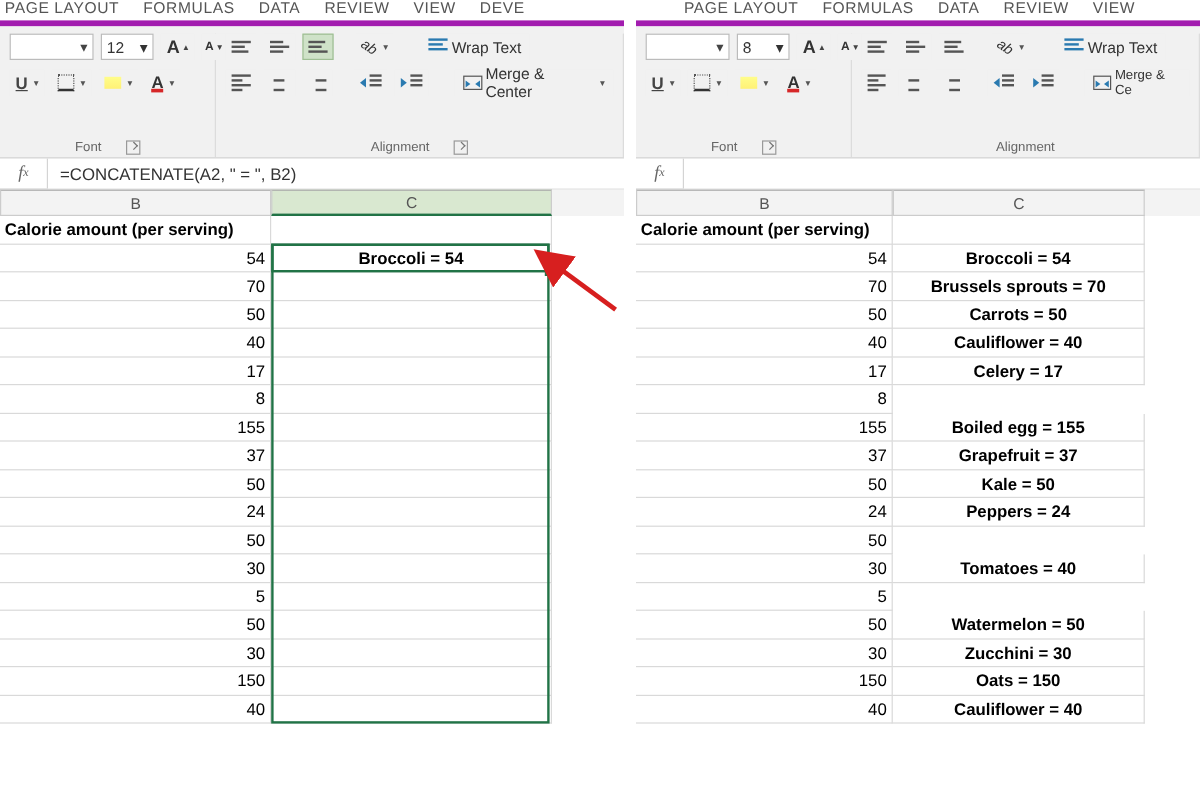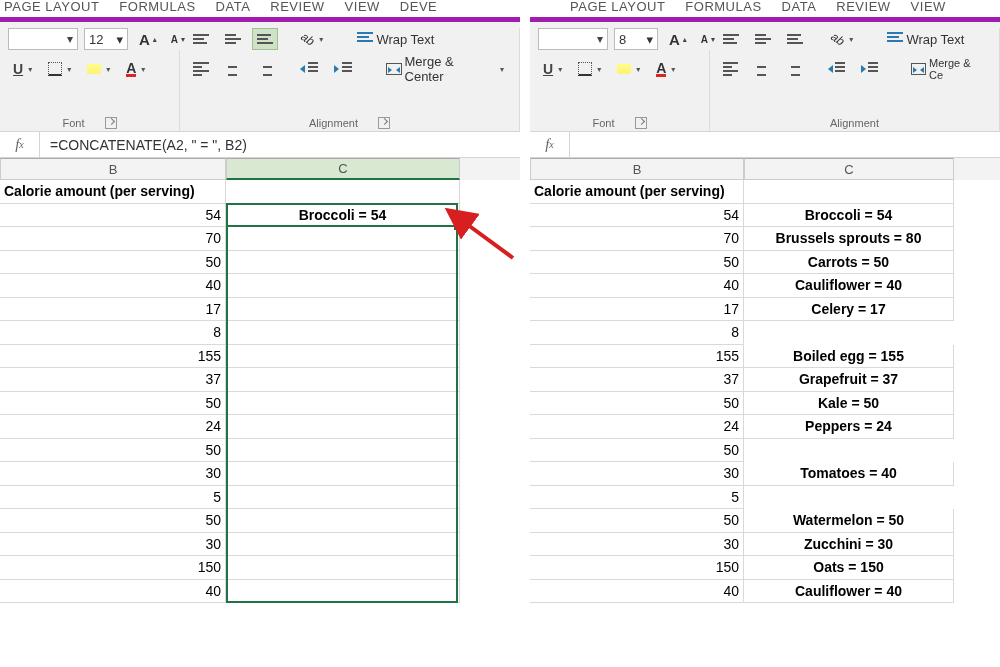--- a/index.html
+++ b/index.html
@@ -709,21 +709,21 @@
       <div class="cell colB header-cell">Calorie amount (per serving)</div>
       <div class="cell colC"></div>
     </div>
     <div id="right-rows">
         <div class="row-g">
           <div class="cell colB num">54</div>
           <div class="cell colC centerb">Broccoli = 54</div>
         </div>
         <div class="row-g">
           <div class="cell colB num">70</div>
-          <div class="cell colC centerb">Brussels sprouts = 80</div>
+          <div class="cell colC centerb">Brussels sprouts = 70</div>
         </div>
         <div class="row-g">
           <div class="cell colB num">50</div>
           <div class="cell colC centerb">Carrots = 50</div>
         </div>
         <div class="row-g">
           <div class="cell colB num">40</div>
           <div class="cell colC centerb">Cauliflower = 40</div>
         </div>
         <div class="row-g">

